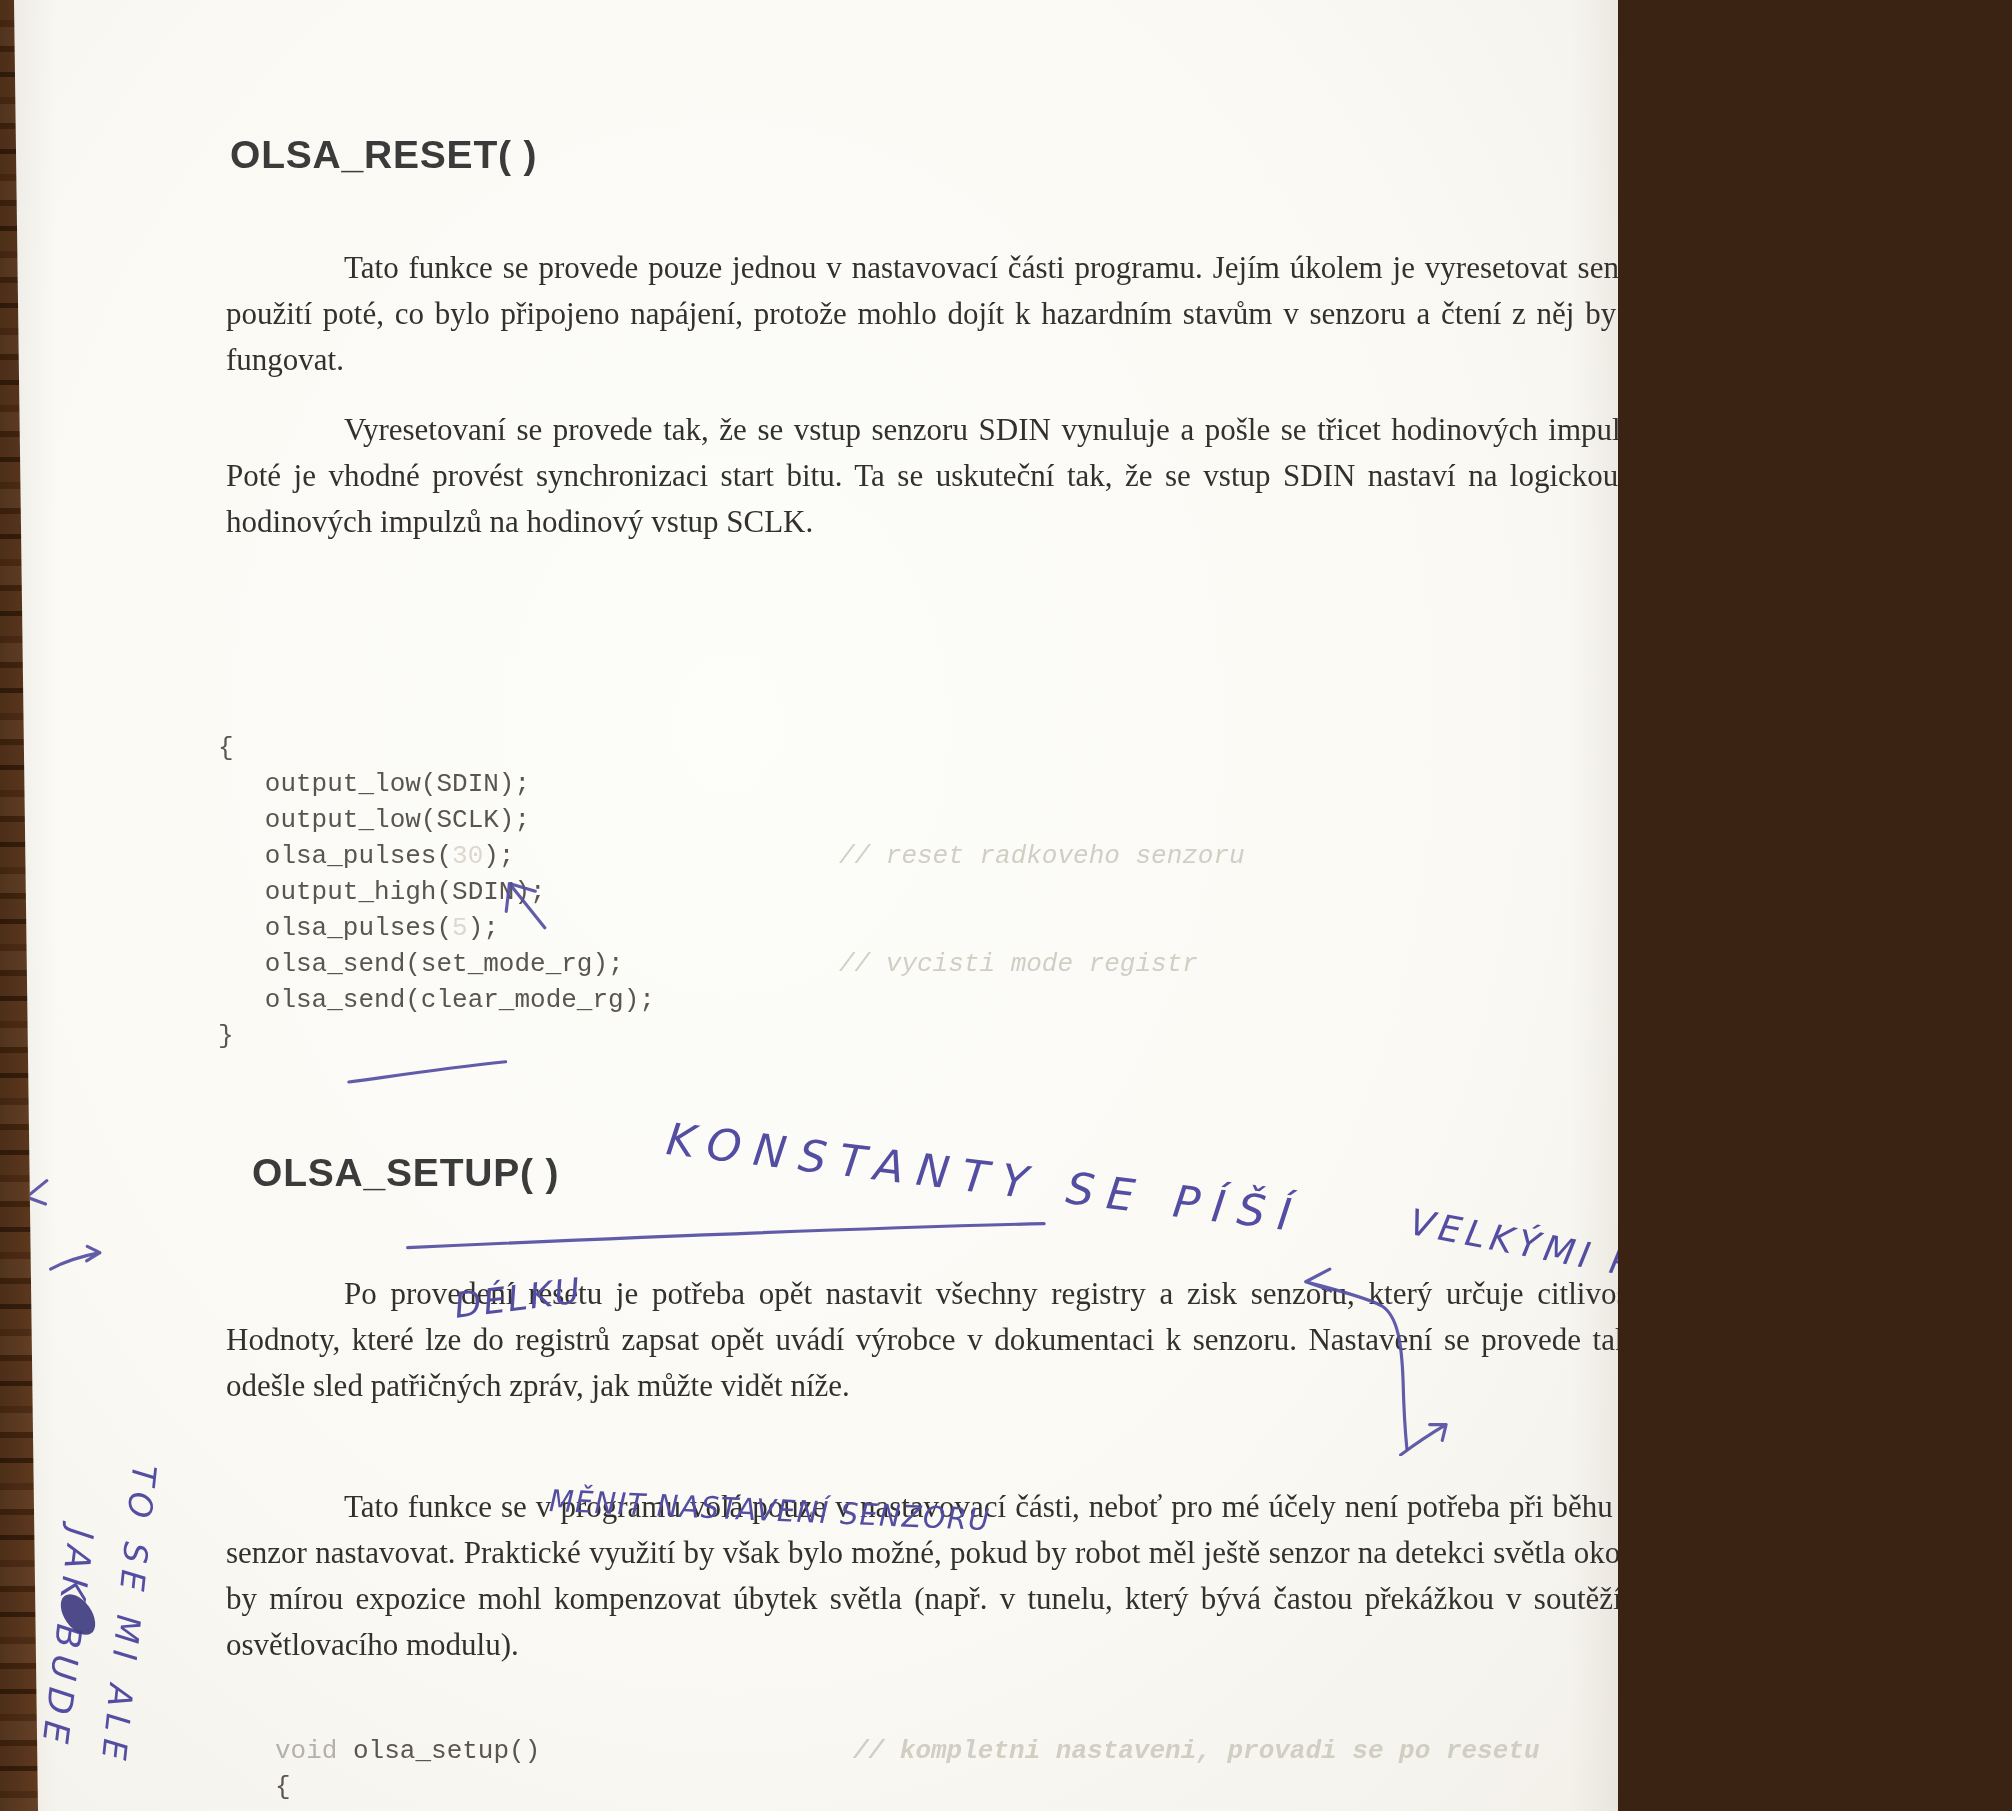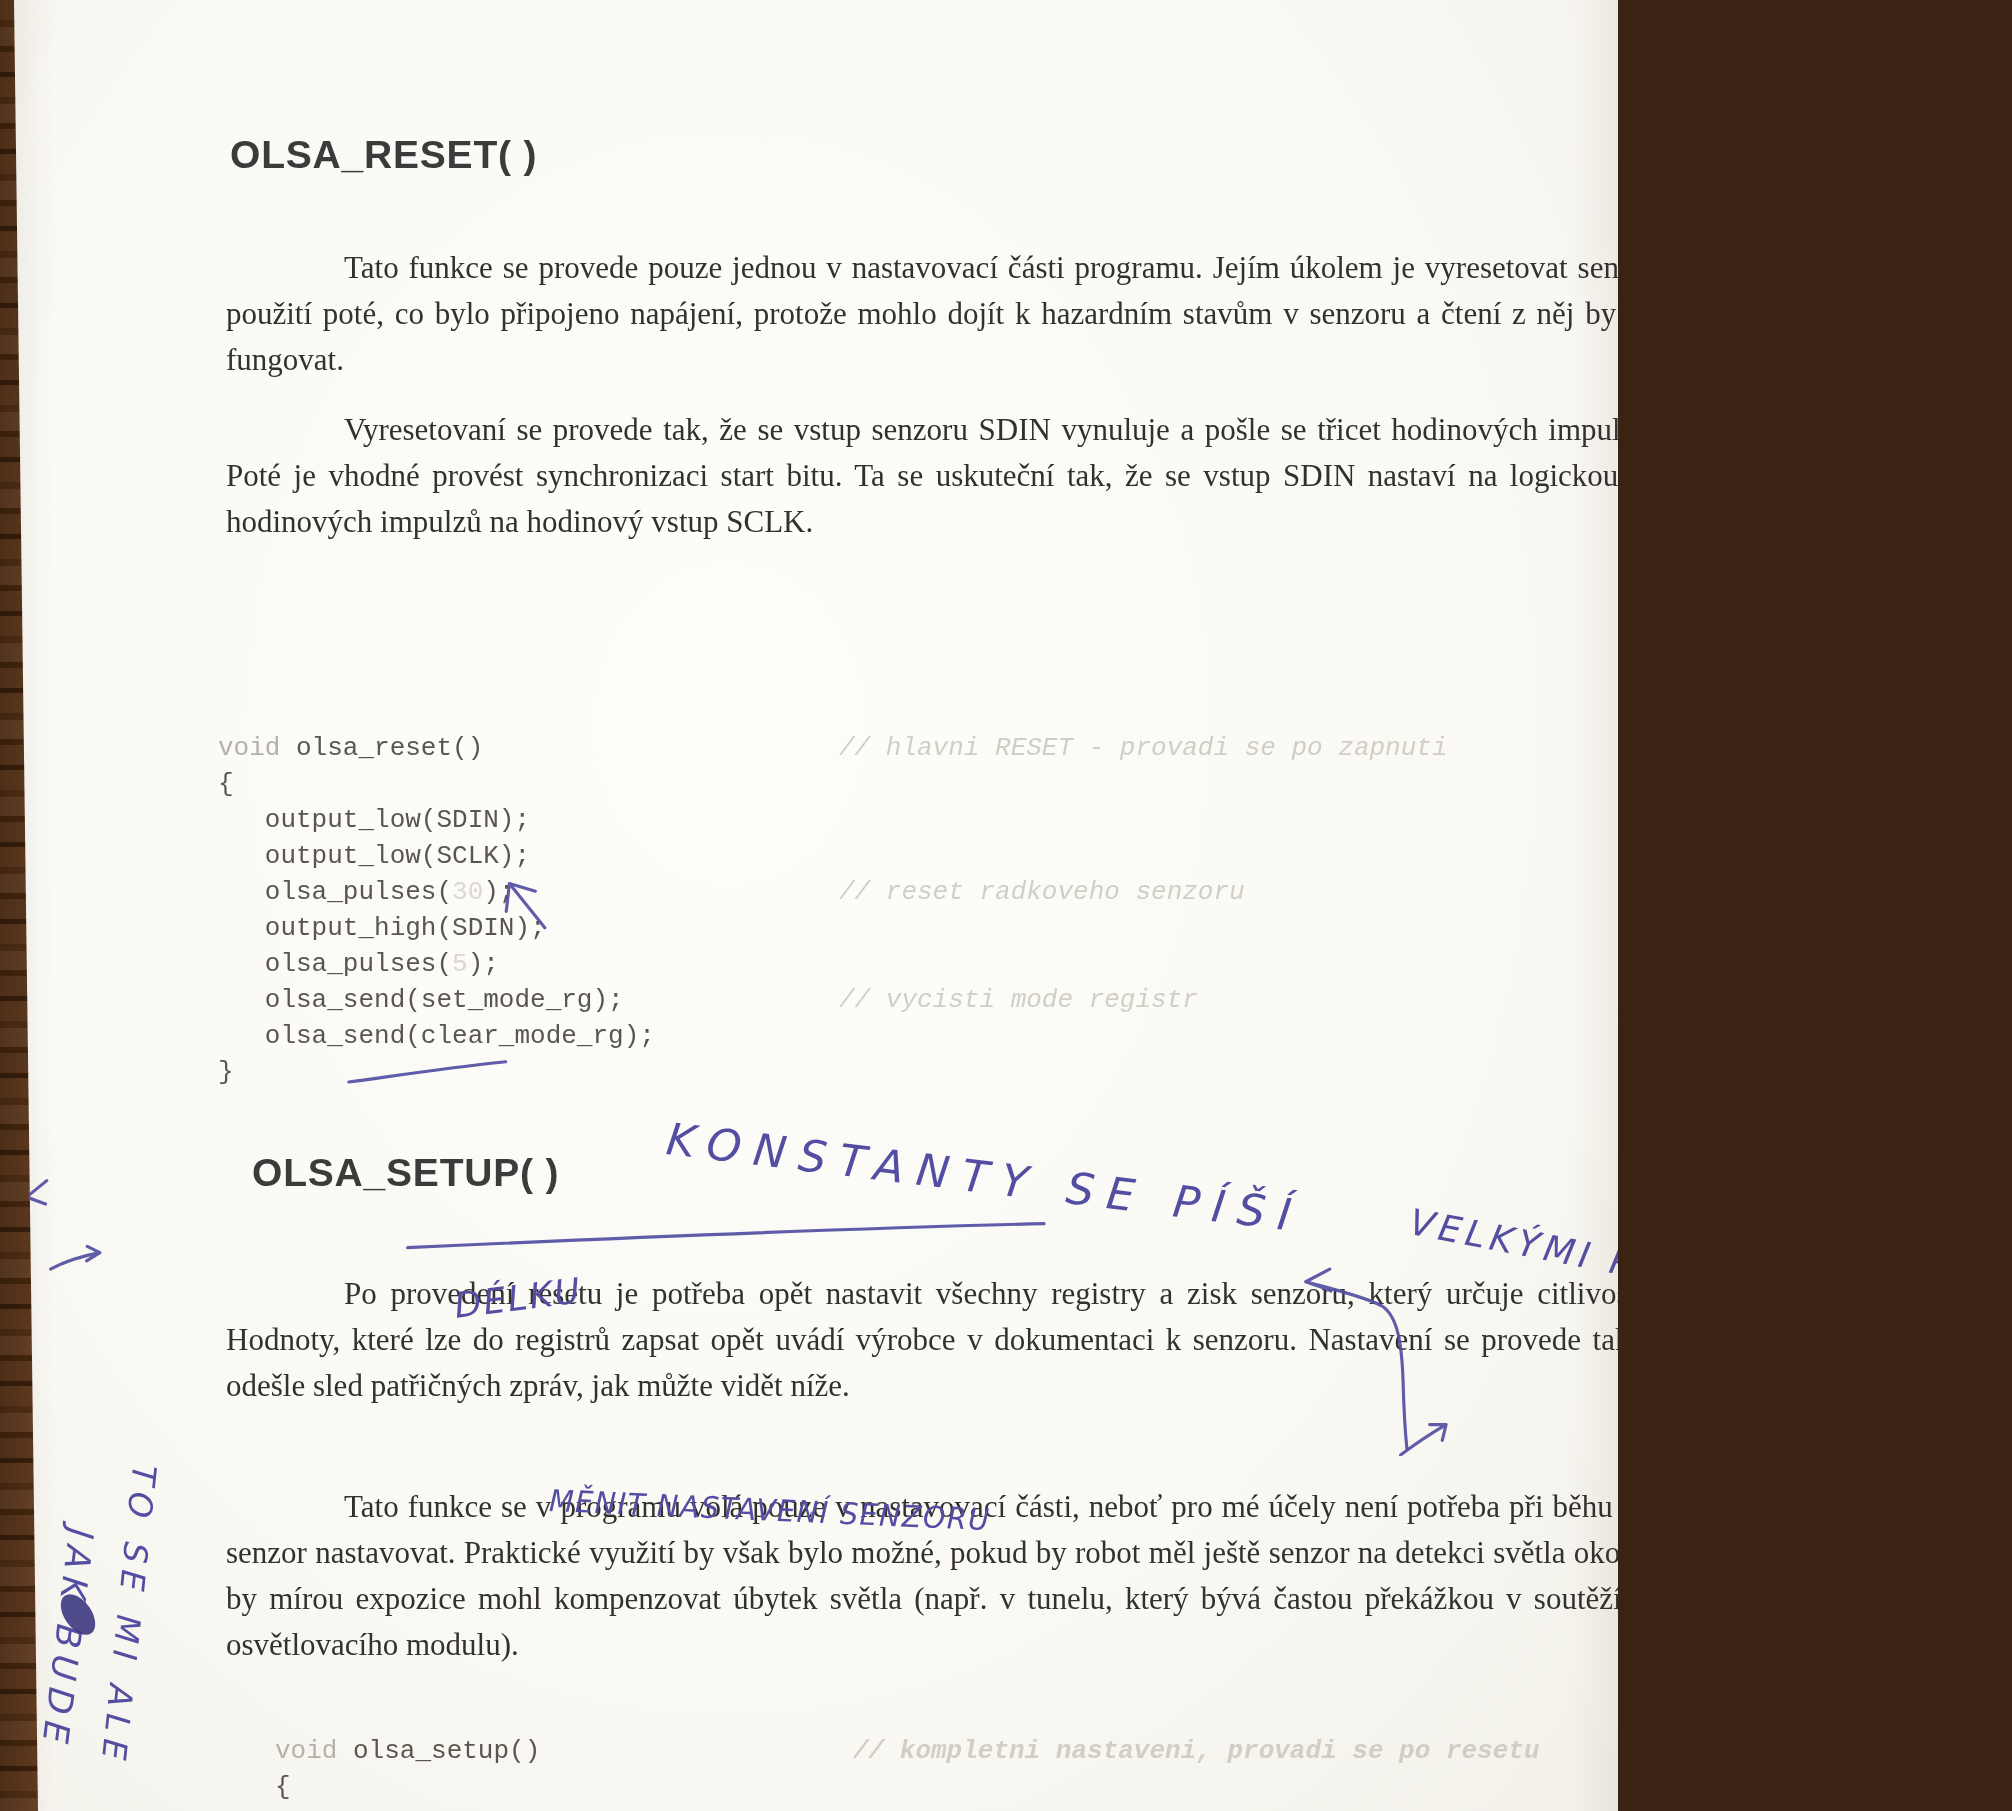--- a/index.html
+++ b/index.html
@@ -77,21 +77,20 @@
     <div class="smudge"></div>
 
     <div class="heading" style="left:230px;top:135px;">OLSA_RESET( )</div>
 
     <div class="para" style="top:230px;">Tato funkce se provede pouze jednou v nastavovací části programu. Jejím úkolem je vyresetovat senzor a připravit jej k použití poté, co bylo připojeno napájení, protože mohlo dojít k hazardním stavům v senzoru a čtení z něj by nemuselo korektně fungovat.</div>
 
     <div class="para" style="top:392px;">Vyresetovaní se provede tak, že se vstup senzoru SDIN vynuluje a pošle se třicet hodinových impulzů na vstup SCLK. Poté je vhodné provést synchronizaci start bitu. Ta se uskuteční tak, že se vstup SDIN nastaví na logickou 1 a pošle se deset hodinových impulzů na hodinový vstup SCLK.</div>
 
 
     <div class="codeblock" id="code-reset" style="left:218px;top:730px;">
-        <div class="cl"><span class="cd"><span class="kw">void </span>olsa_reset()</span><span class="cmt">// hlavni RESET - provadi se po zapnuti</span></div>
         <div class="cl"><span class="cd">{</span></div>
         <div class="cl"><span class="cd">   output_low(SDIN);</span></div>
         <div class="cl"><span class="cd">   output_low(SCLK);</span></div>
         <div class="cl"><span class="cd">   olsa_pulses(<span class="faintnum">30</span>);</span><span class="cmt">// reset radkoveho senzoru</span></div>
         <div class="cl"><span class="cd">   output_high(SDIN);</span></div>
         <div class="cl"><span class="cd">   olsa_pulses(<span class="faintnum">5</span>);</span></div>
         <div class="cl"><span class="cd">   olsa_send(set_mode_rg);</span><span class="cmt">// vycisti mode registr</span></div>
         <div class="cl"><span class="cd">   olsa_send(clear_mode_rg);</span></div>
         <div class="cl"><span class="cd">}</span></div>
       </div>

